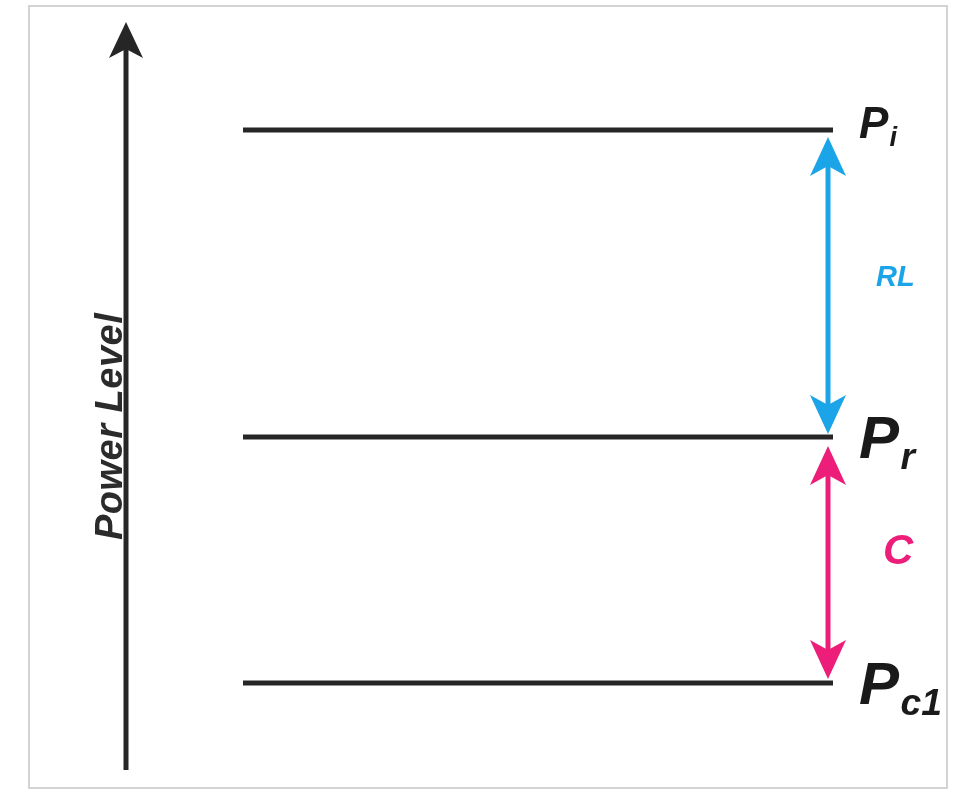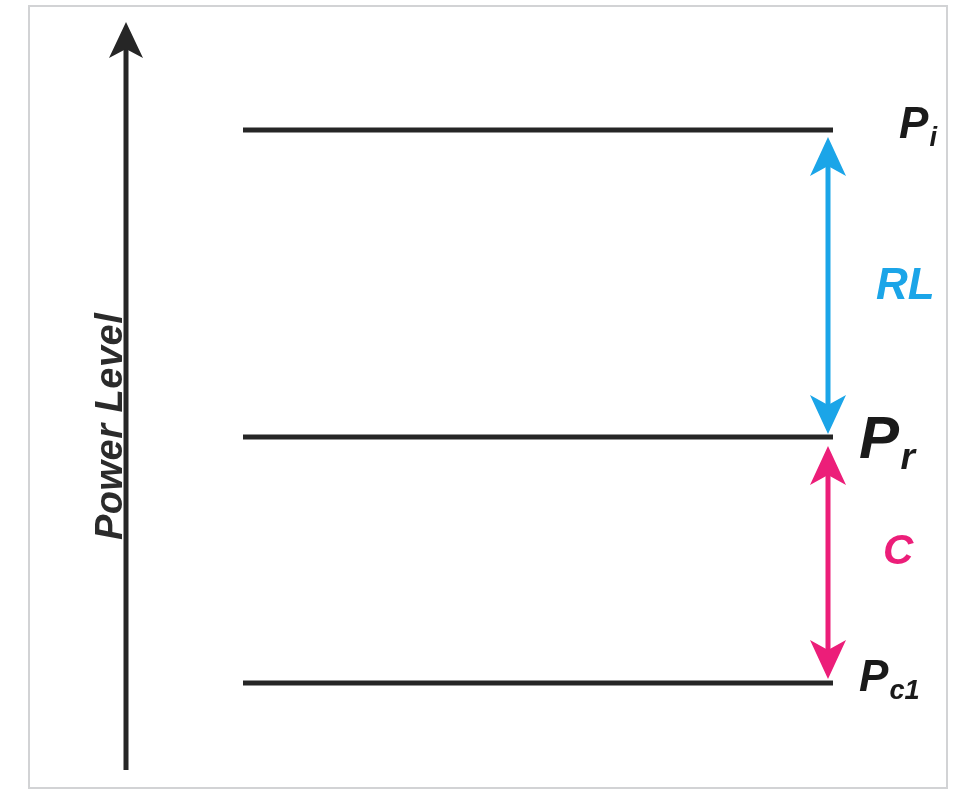--- a/index.html
+++ b/index.html
@@ -99,29 +99,29 @@
 
     <g>
       <line x1="828" y1="460" x2="828" y2="665" stroke="#EC1E79" stroke-width="5"></line>
       <polygon points="828,446 810,485 828,475 846,485" fill="#EC1E79"></polygon>
       <polygon points="828,679 810,640 828,650 846,640" fill="#EC1E79"></polygon>
     </g>
   </svg>
 
   <div class="axis-title" style="font-size:38px; transform: translate(88px, 540px) rotate(-90deg);">Power Level</div>
 
-  <div class="level-label" style="left:859px; top:101px; font-size:44px;margin-left:40px;">
+  <div class="level-label" style="left:859px; top:101px; font-size:44px;">
     <span>P</span><span class="sub">i</span>
   </div>
 
   <div class="level-label" style="left:859px; top:408px; font-size:60px;">
     <span>P</span><span class="sub">r</span>
   </div>
 
-  <div class="level-label" style="left:859px; top:654px; font-size:44px;text-align:right;">
+  <div class="level-label" style="left:859px; top:654px; font-size:60px;text-align:right;">
     <span>P</span><span class="sub">c1</span>
   </div>
 
-  <div class="measure-label" style="left:876px; top:262px; font-size:44px; color:#1BA5E8;">RL</div>
+  <div class="measure-label" style="left:876px; top:262px; font-size:29px; color:#1BA5E8;">RL</div>
 
   <div class="measure-label" style="left:883px; top:529px; font-size:42px; color:#EC1E79;">C</div>
 
 </div>
 
 </body></html>

